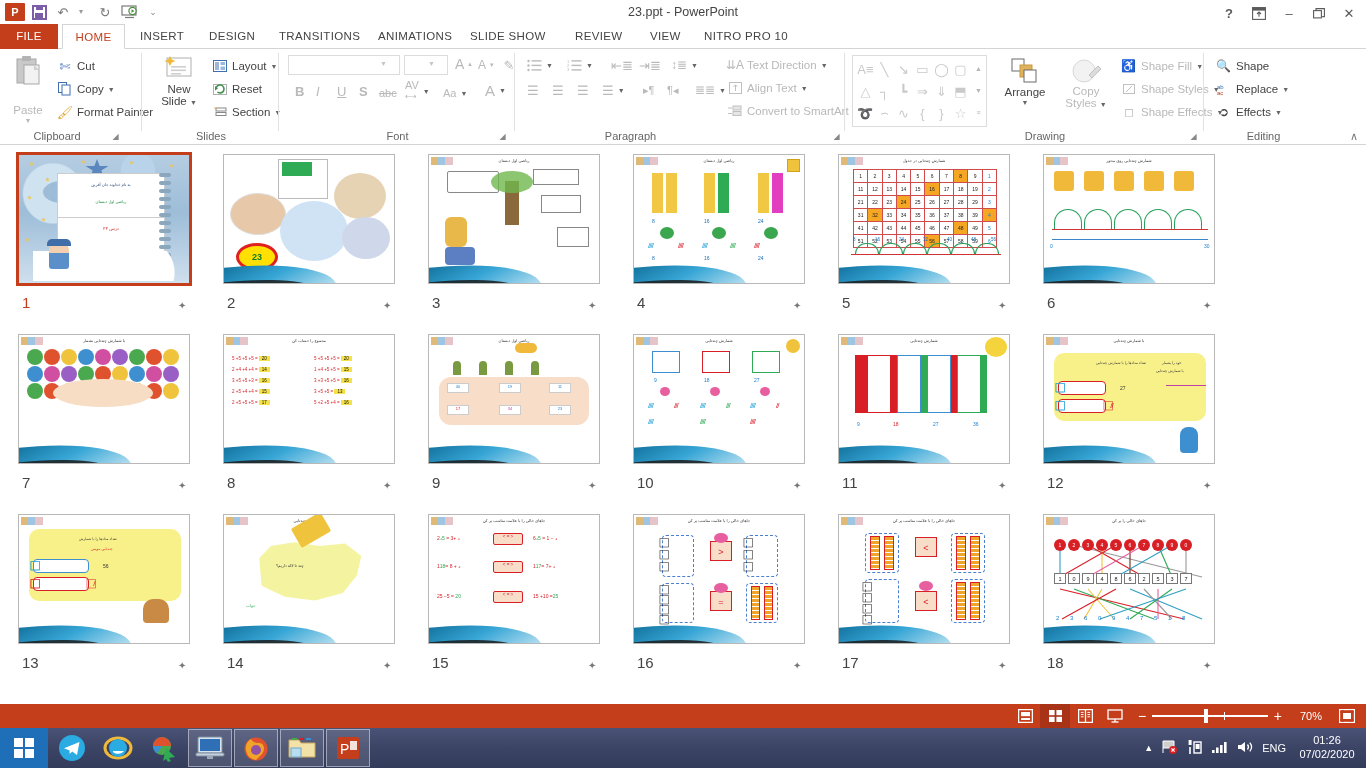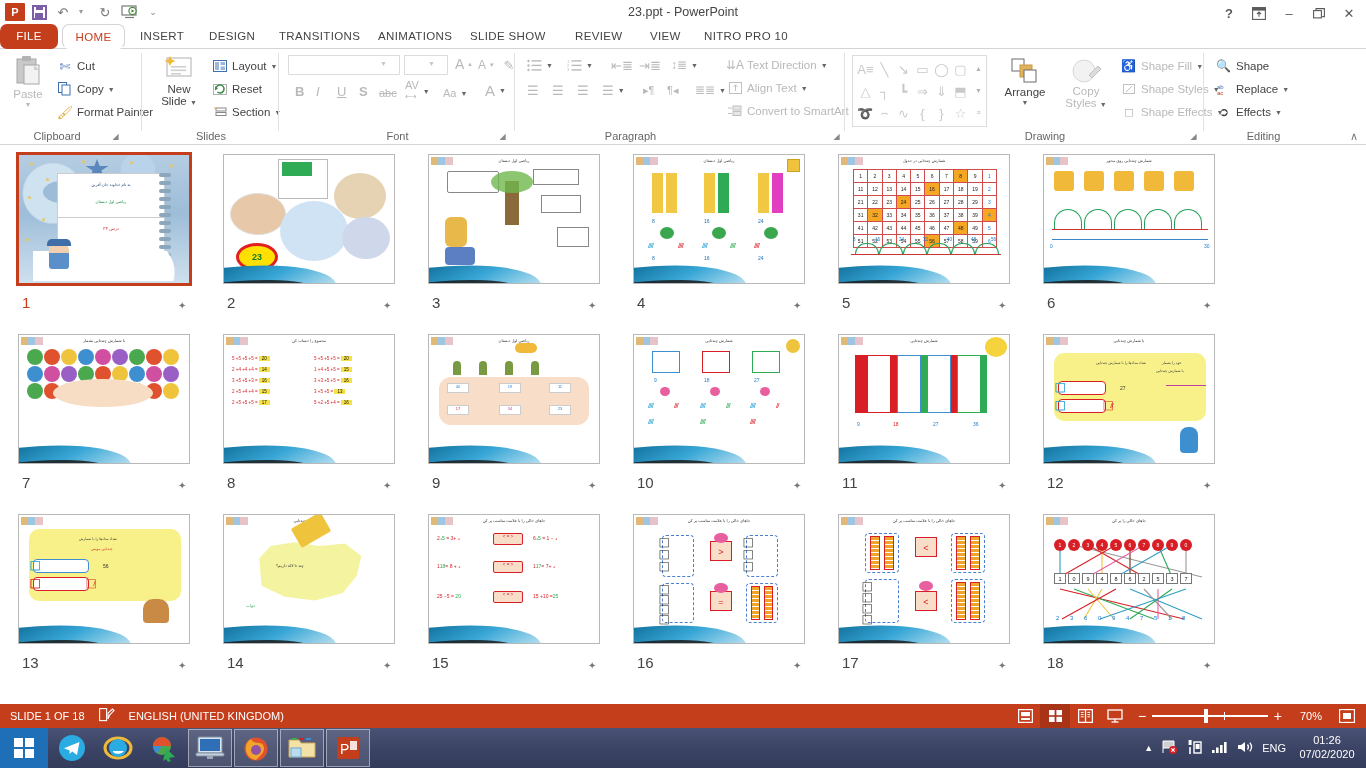--- a/index.html
+++ b/index.html
@@ -34,21 +34,21 @@
             color:#5a5a5a; font-size:13px; }
   .signin { position:absolute; right:8px; top:28px; font-size:12.5px; color:#5a5a5a; }
 
   
   .tabbar {
     position:absolute; left:0; top:24px; width:1366px; height:25px;
     background:#ffffff; border-bottom:1px solid #d4d4d4;
   }
   .tab {
     position:absolute; top:0; height:25px; line-height:25px;
-    font-size:11.5px; letter-spacing:.35px; color:#444; padding:0 10px; text-transform:uppercase;border-radius:7px;
+    font-size:11.5px; letter-spacing:.35px; color:#444; padding:0 10px; text-transform:uppercase;
   }
   .tab.file { background:#c43e1c; color:#fff; left:0; width:58px; text-align:center; padding:0; font-weight:normal; }
   .tab.active { color:#c43e1c; background:#fff; border:1px solid #d4d4d4; border-bottom:1px solid #fff; z-index:3; }
 
   
   .ribbon {
     position:absolute; left:0; top:49px; width:1366px; height:96px;
     background:#ffffff; border-bottom:1px solid #d4d4d4;
   }
   .group { position:absolute; top:0; height:95px; }
@@ -264,21 +264,21 @@
 <div class="ribbon">
 
   <div class="group" style="left:0;width:142px">
     <div class="btn-lg" style="left:6px;top:6px;width:44px">
       <svg width="30" height="32" viewBox="0 0 30 32" style="display:block;margin:0 auto">
         <rect x="4" y="4" width="19" height="24" fill="#c9c9c9" stroke="#a8a8a8"></rect>
         <rect x="9" y="1" width="9" height="5" rx="1" fill="#b3b3b3"></rect>
         <rect x="11" y="10" width="15" height="19" fill="#f2f2f2" stroke="#a8a8a8"></rect>
         <path d="M21 10 L26 15 L21 15 Z" fill="#cfcfcf"></path>
       </svg>
-      <div class="dim" style="margin-top:1px">Paste</div>
+      <div class="dim" style="margin-top:17px">Paste</div>
       <div class="carat dim" style="margin-top:1px">▼</div>
     </div>
     <div class="btn-sm" style="left:54px;top:6px">
       <span class="ico gi" style="color:#4a72b8">✄</span>
       <span>Cut</span>
     </div>
     <div class="btn-sm" style="left:54px;top:29px">
       <span class="ico gi">
         <svg width="14" height="14" viewBox="0 0 14 14">
             <rect x="0.5" y="0.5" width="8" height="10" fill="#fff" stroke="#3f6fb0"></rect>
@@ -1157,30 +1157,20 @@
         </div>
       </div>
       <div class="tnum">18</div>
       <div class="tstar">✦</div>
     </div>
 
   </div>
 </div>
 
 <div class="statusbar">
-  <div class="sb-left">
-    <span>SLIDE 1 OF 18</span>
-    <span>
-      <svg width="16" height="14" viewBox="0 0 16 14">
-          <rect x="0.6" y="0.6" width="7" height="12" fill="none" stroke="#fff" stroke-width="1.1"></rect>
-          <path d="M9 11 L9 5 L13.5 1 L15 2.6 L10.6 7 Z" fill="none" stroke="#fff" stroke-width="1.1"></path>
-        </svg>
-    </span>
-    <span>ENGLISH (UNITED KINGDOM)</span>
-  </div>
   <div class="sb-right">
     <div class="vbtn">
       <svg width="15" height="14" viewBox="0 0 15 14">
           <rect x="0.6" y="0.6" width="13.8" height="12.8" fill="none" stroke="#fff" stroke-width="1.3"></rect>
           <rect x="3" y="3" width="9" height="4.2" fill="#fff"></rect>
           <rect x="3" y="9" width="9" height="2" fill="#fff"></rect>
         </svg>
     </div>
     <div class="vbtn on">
       <svg width="15" height="14" viewBox="0 0 15 14">

